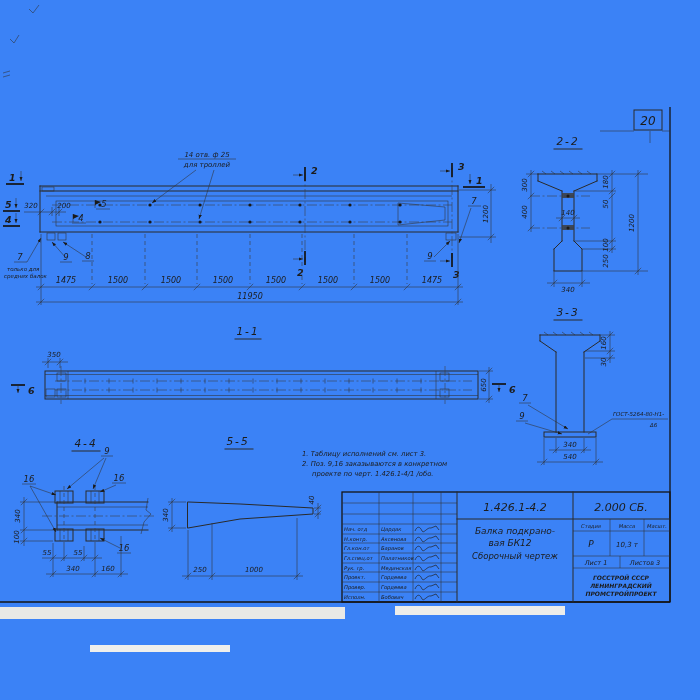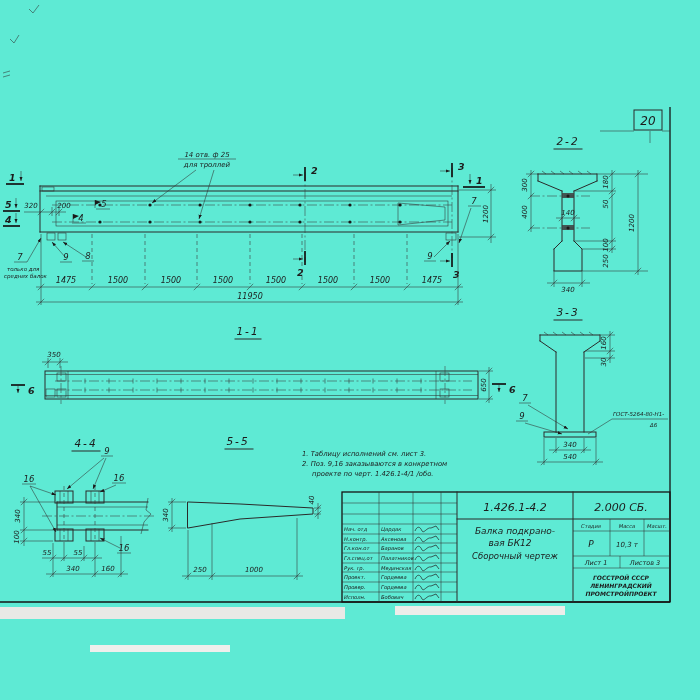--- a/index.html
+++ b/index.html
@@ -1,16 +1,16 @@
 <!DOCTYPE html>
 <html><head>
 <meta charset="utf-8">
 <style>
   html,body{margin:0;padding:0;background:#f7f7f4;}
-  .sheet{position:relative;width:700px;height:700px;background:#5eead4;overflow:hidden;}
+  .sheet{position:relative;width:700px;height:700px;background:#3b82f6;overflow:hidden;}
   svg text{font-family:"DejaVu Sans",sans-serif;font-style:italic;fill:#1c1c1c;}
   .ln{stroke:#2a2a2a;stroke-width:1;fill:none;stroke-linecap:square;}
   .thin{stroke:#2f2f2f;stroke-width:.55;fill:none;}
   .thk{stroke:#141414;stroke-width:1.7;fill:none;}
   .frame{stroke:#141414;stroke-width:1.3;fill:none;}
   .cl{stroke:#3a3a3a;stroke-width:.55;fill:none;stroke-dasharray:10 2.5 2 2.5;}
   .dsh{stroke:#3a3a3a;stroke-width:.6;fill:none;stroke-dasharray:4 3;}
   .sig{stroke:#222;stroke-width:.7;fill:none;}
   text.d{font-size:8px;text-anchor:middle;}
   text.d7{font-size:7px;text-anchor:middle;}

